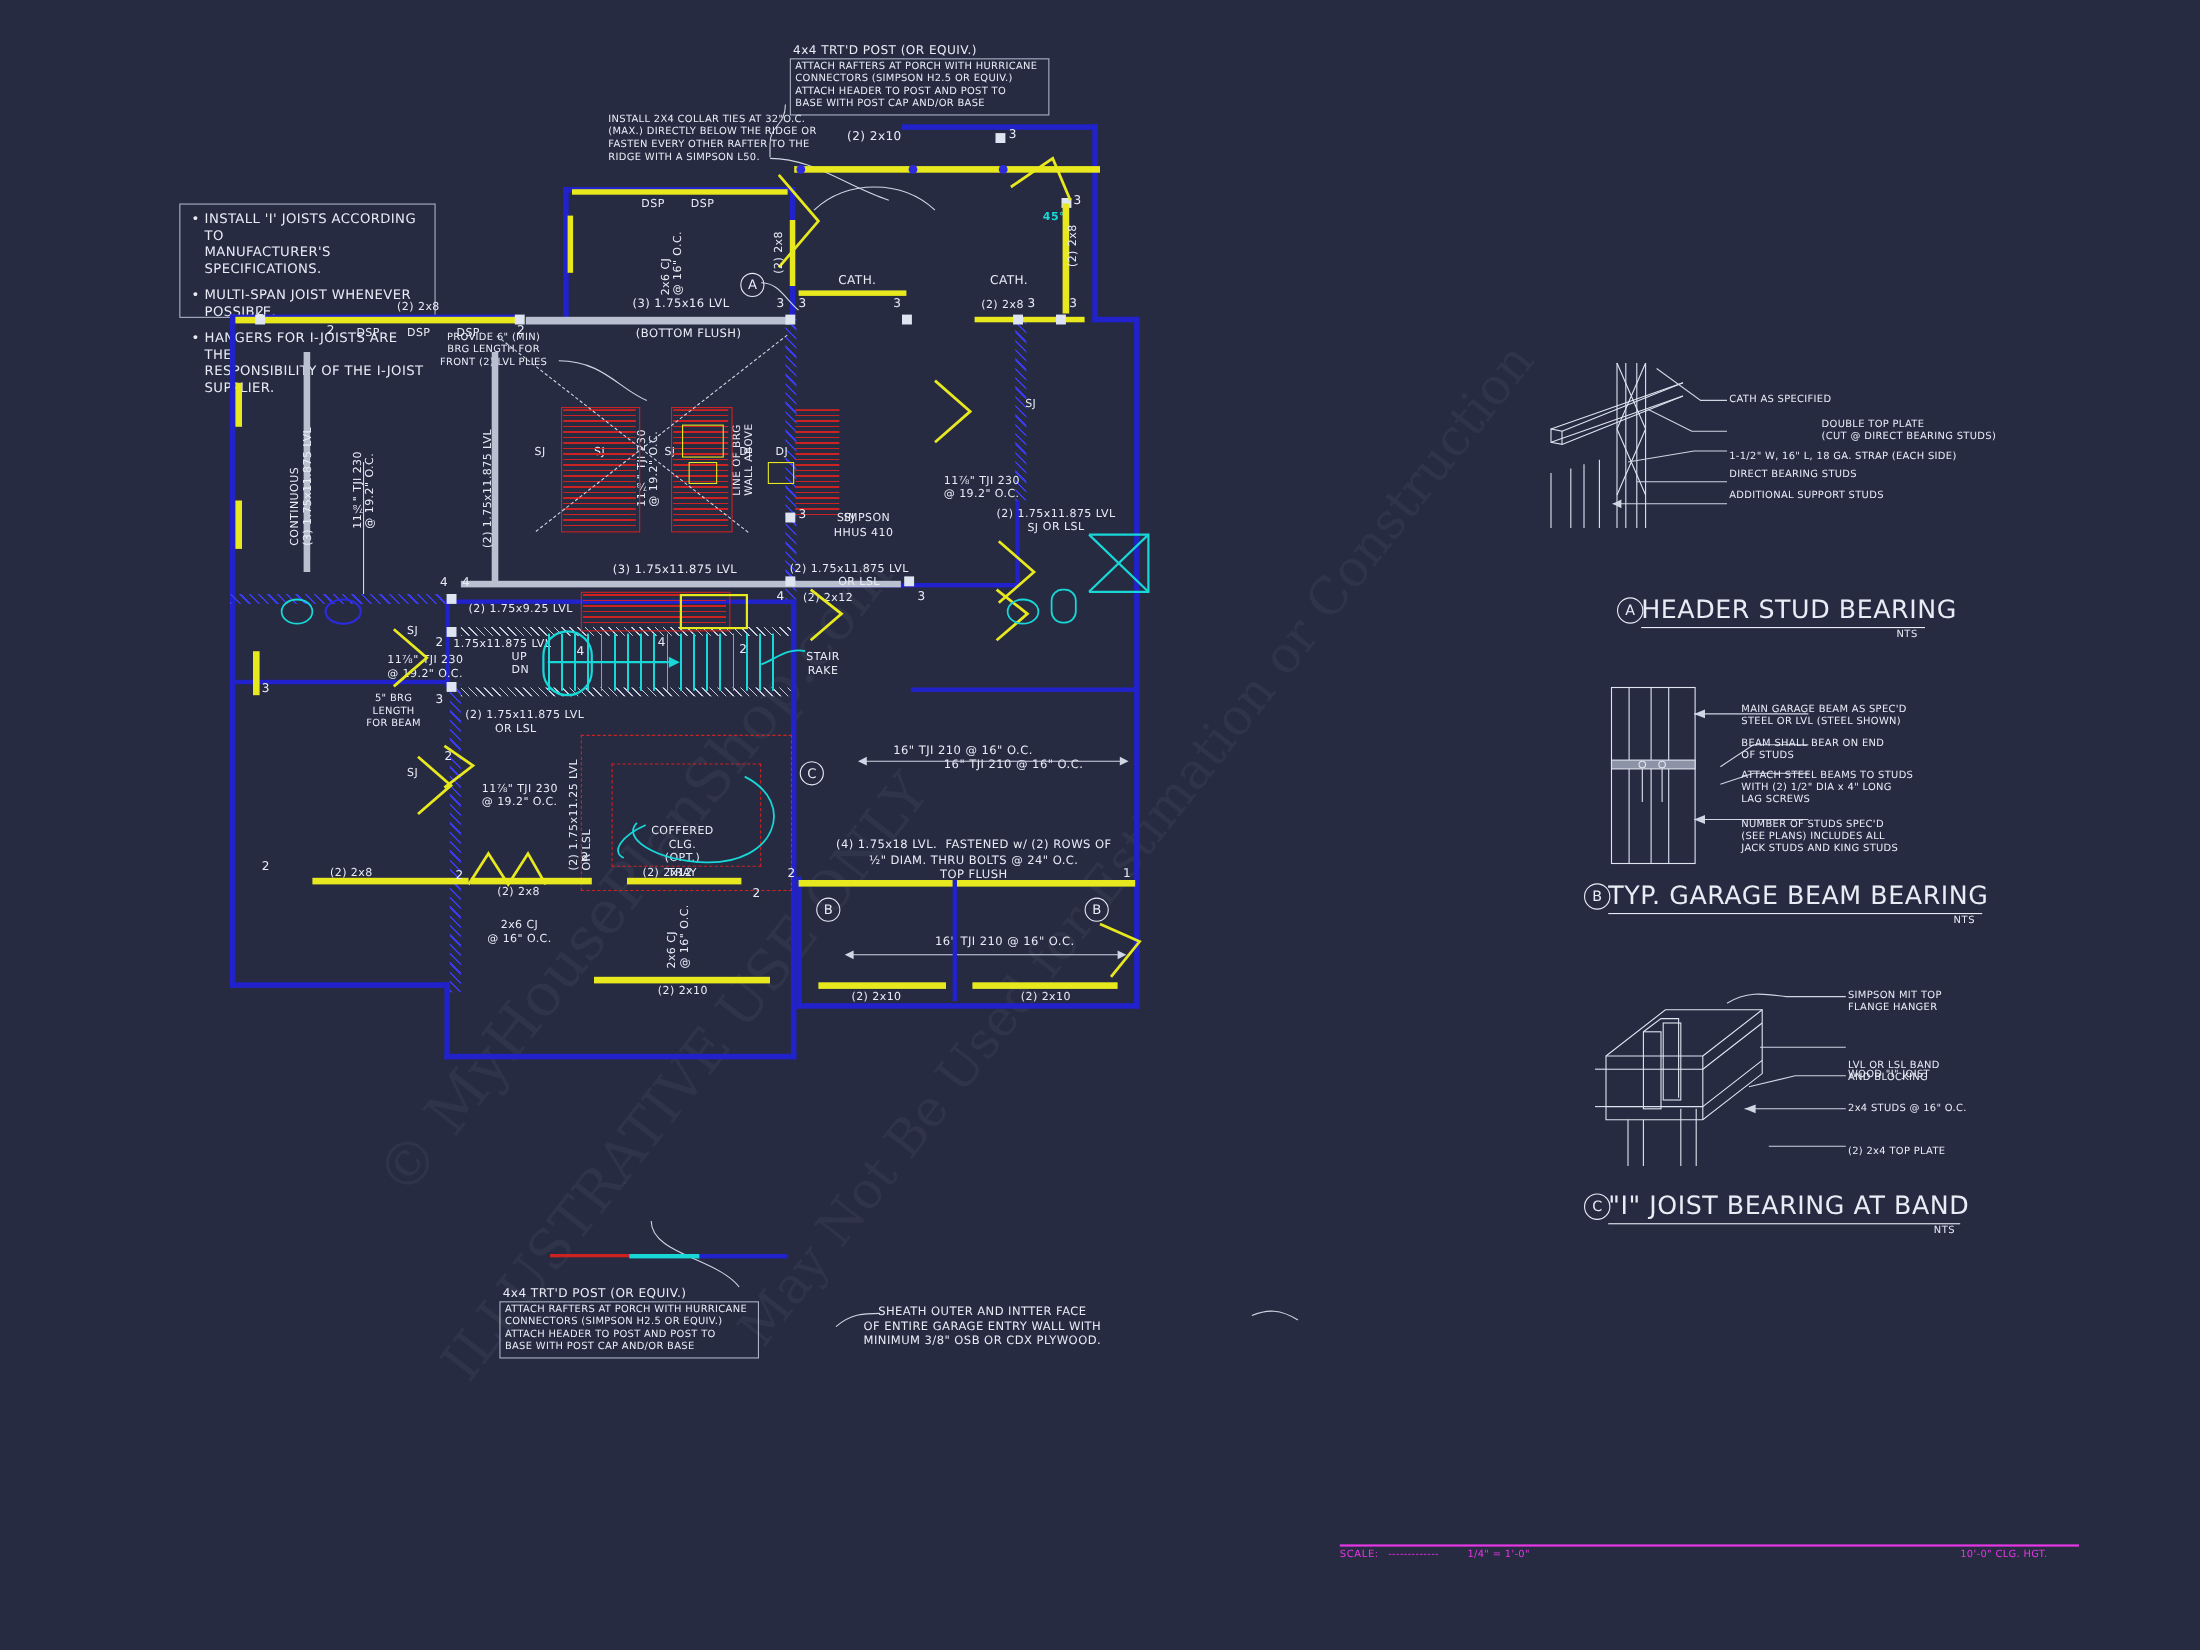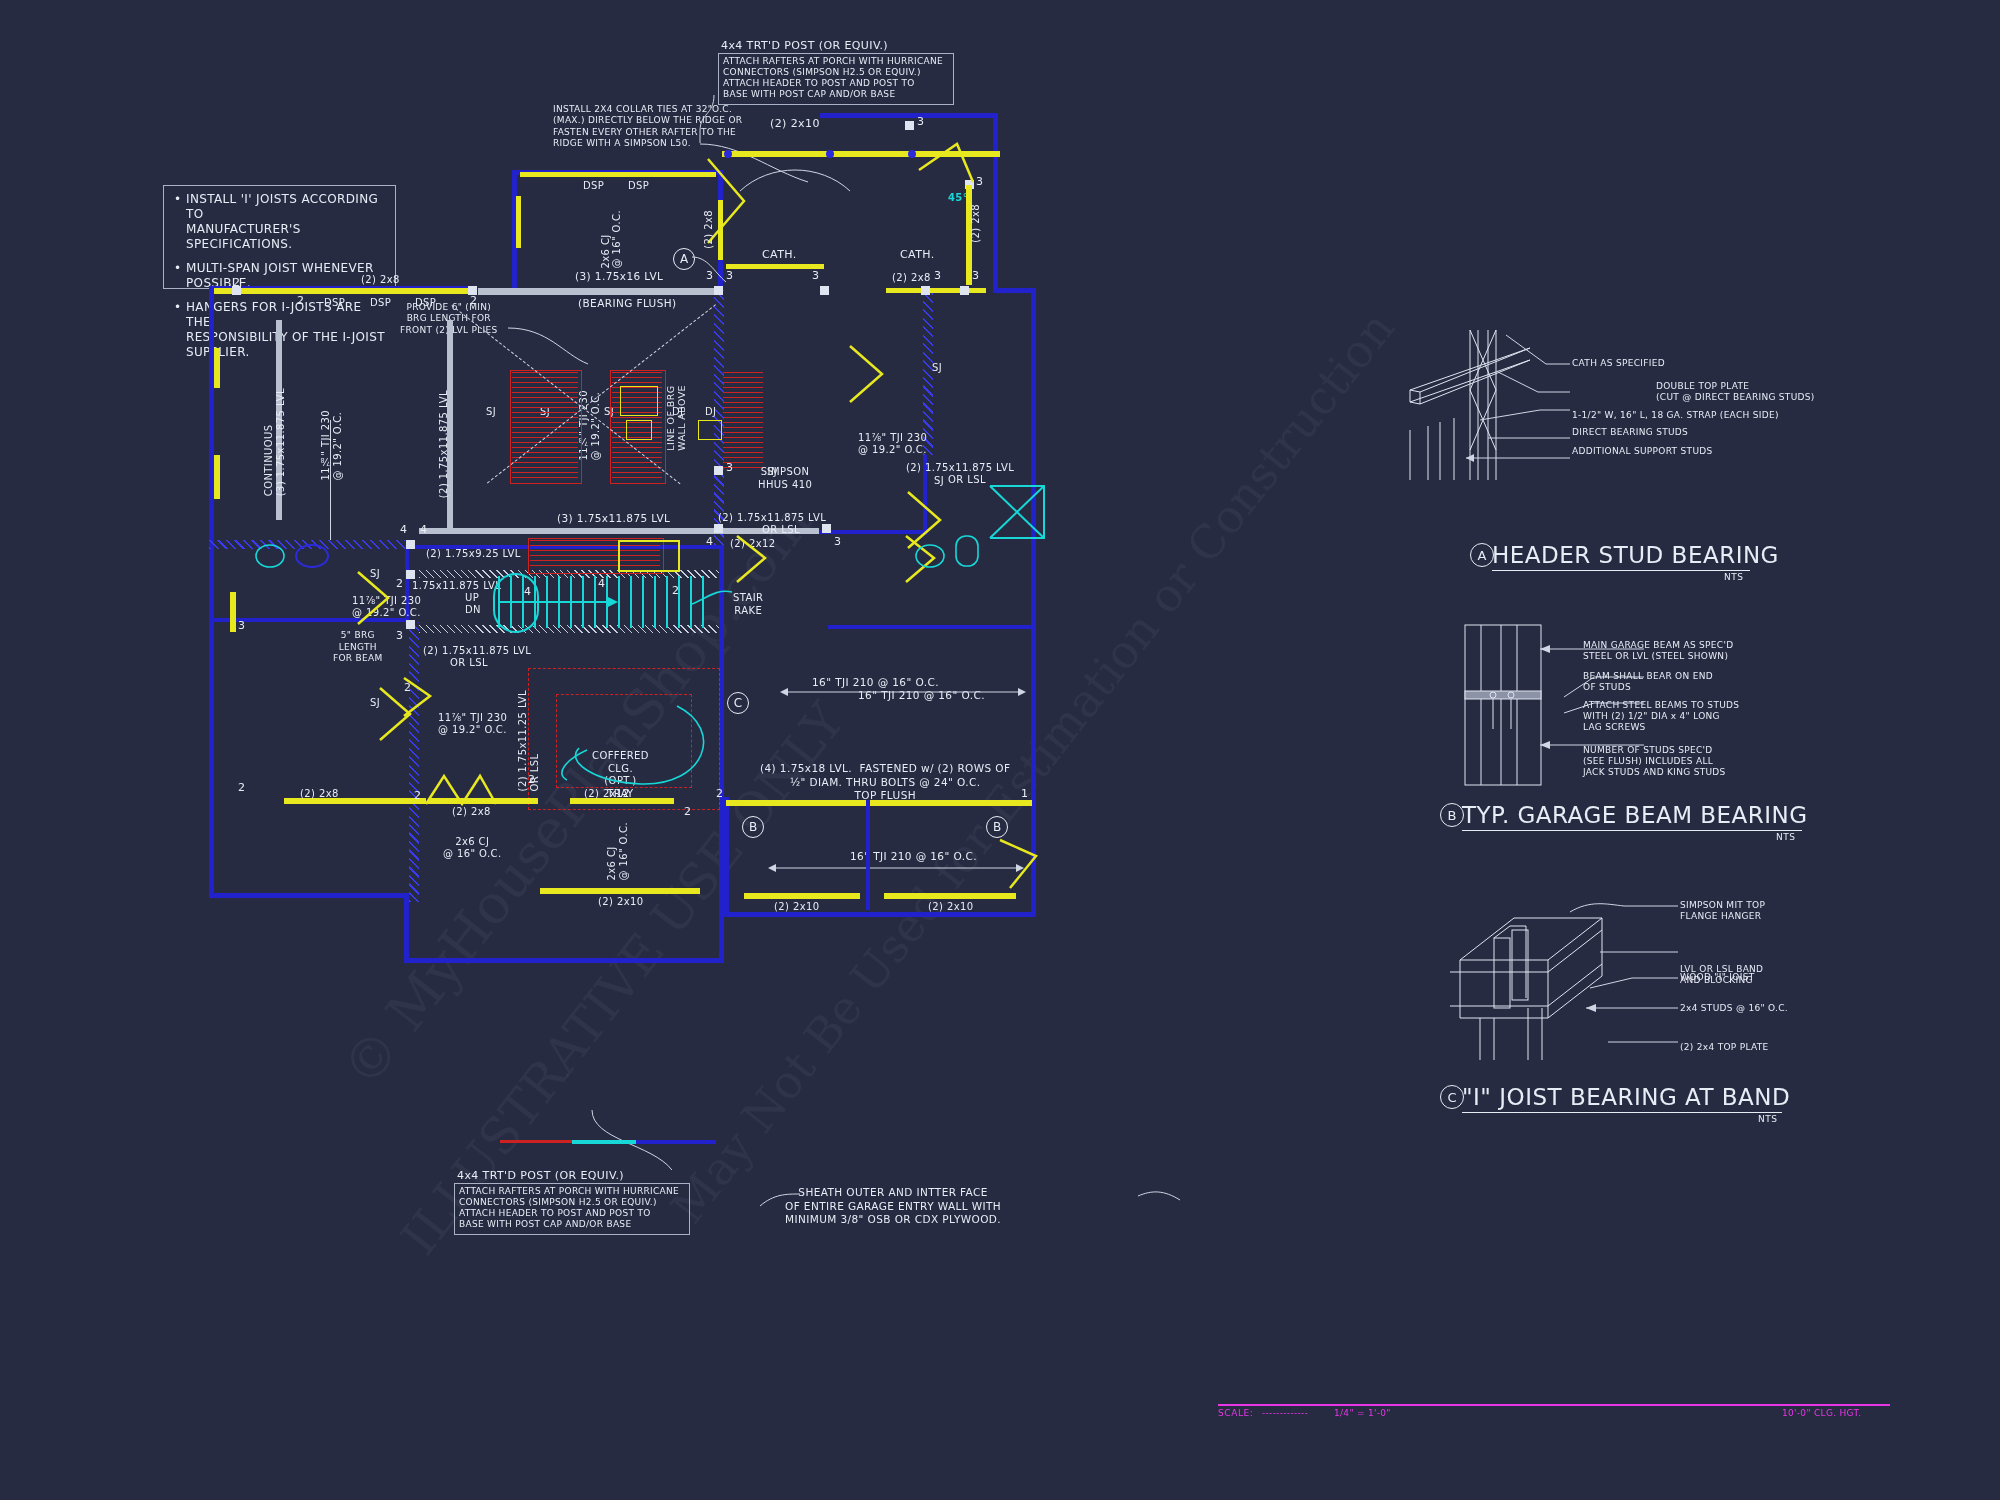--- a/index.html
+++ b/index.html
@@ -170,21 +170,21 @@
 
   <div class="ink vert" style="left:703px;top:210px;font-size:10px;">(2) 2x8</div>
   <div class="ywall" style="left:718px;top:200px;width:5px;height:60px;"></div>
 
   <div class="ink vert" style="left:600px;top:210px;font-size:10px;line-height:1.1;">2x6 CJ
 @ 16" O.C.</div>
   <div class="ln" style="left:560px;top:240px;width:0px;"></div>
 
   <div class="gray" style="left:478px;top:288px;width:240px;height:7px;"></div>
   <div class="ink" style="left:575px;top:270px;font-size:10.5px;">(3) 1.75x16 LVL</div>
-  <div class="ink" style="left:578px;top:297px;font-size:10.5px;">(BEARING FLUSH)</div>
+  <div class="ink" style="left:578px;top:297px;font-size:10.5px;">(BOTTOM FLUSH)</div>
 
   <div class="bub" style="left:673px;top:248px;width:20px;height:20px;">A</div>
   <svg width="50" height="40" style="left:692px;top:252px;">
     <path d="M0,5 C16,5 22,20 34,30" stroke="#cfd6e4" fill="none" stroke-width="1"></path>
   </svg>
 
   <div class="gray" style="left:419px;top:528px;width:400px;height:6px;"></div>
   <div class="ink" style="left:557px;top:512px;font-size:10.5px;">(3) 1.75x11.875 LVL</div>
 
   <div class="gray" style="left:276px;top:320px;width:6px;height:200px;"></div>
@@ -487,21 +487,21 @@
     <polygon points="0,120 10,116 10,124" fill="#cfd6e4"></polygon>
   </svg>
   <div class="ink tiny" style="left:1583px;top:640px;line-height:1.2;">MAIN GARAGE BEAM AS SPEC'D
 STEEL OR LVL (STEEL SHOWN)</div>
   <div class="ink tiny" style="left:1583px;top:671px;line-height:1.2;">BEAM SHALL BEAR ON END
 OF STUDS</div>
   <div class="ink tiny" style="left:1583px;top:700px;line-height:1.2;">ATTACH STEEL BEAMS TO STUDS
 WITH (2) 1/2" DIA x 4" LONG
 LAG SCREWS</div>
   <div class="ink tiny" style="left:1583px;top:745px;line-height:1.2;">NUMBER OF STUDS SPEC'D
-(SEE FLUSH) INCLUDES ALL
+(SEE PLANS) INCLUDES ALL
 JACK STUDS AND KING STUDS</div>
 
   <div class="bub" style="left:1440px;top:803px;width:22px;height:22px;font-size:13px;">B</div>
   <div class="dtitle" style="position:absolute;left:1462px;top:802px;">TYP. GARAGE BEAM BEARING</div>
   <div style="position:absolute;left:1462px;top:830px;width:340px;height:1px;background:#e8ecf5;"></div>
   <div class="ink nts" style="left:1776px;top:832px;">NTS</div>
 
   <svg width="160" height="170" style="left:1450px;top:890px;">
     <g stroke="#dfe5f0" fill="none" stroke-width="1">
       <path d="M10,70 L64,28 L152,28 L152,86 L98,128 L10,128 Z"></path>

